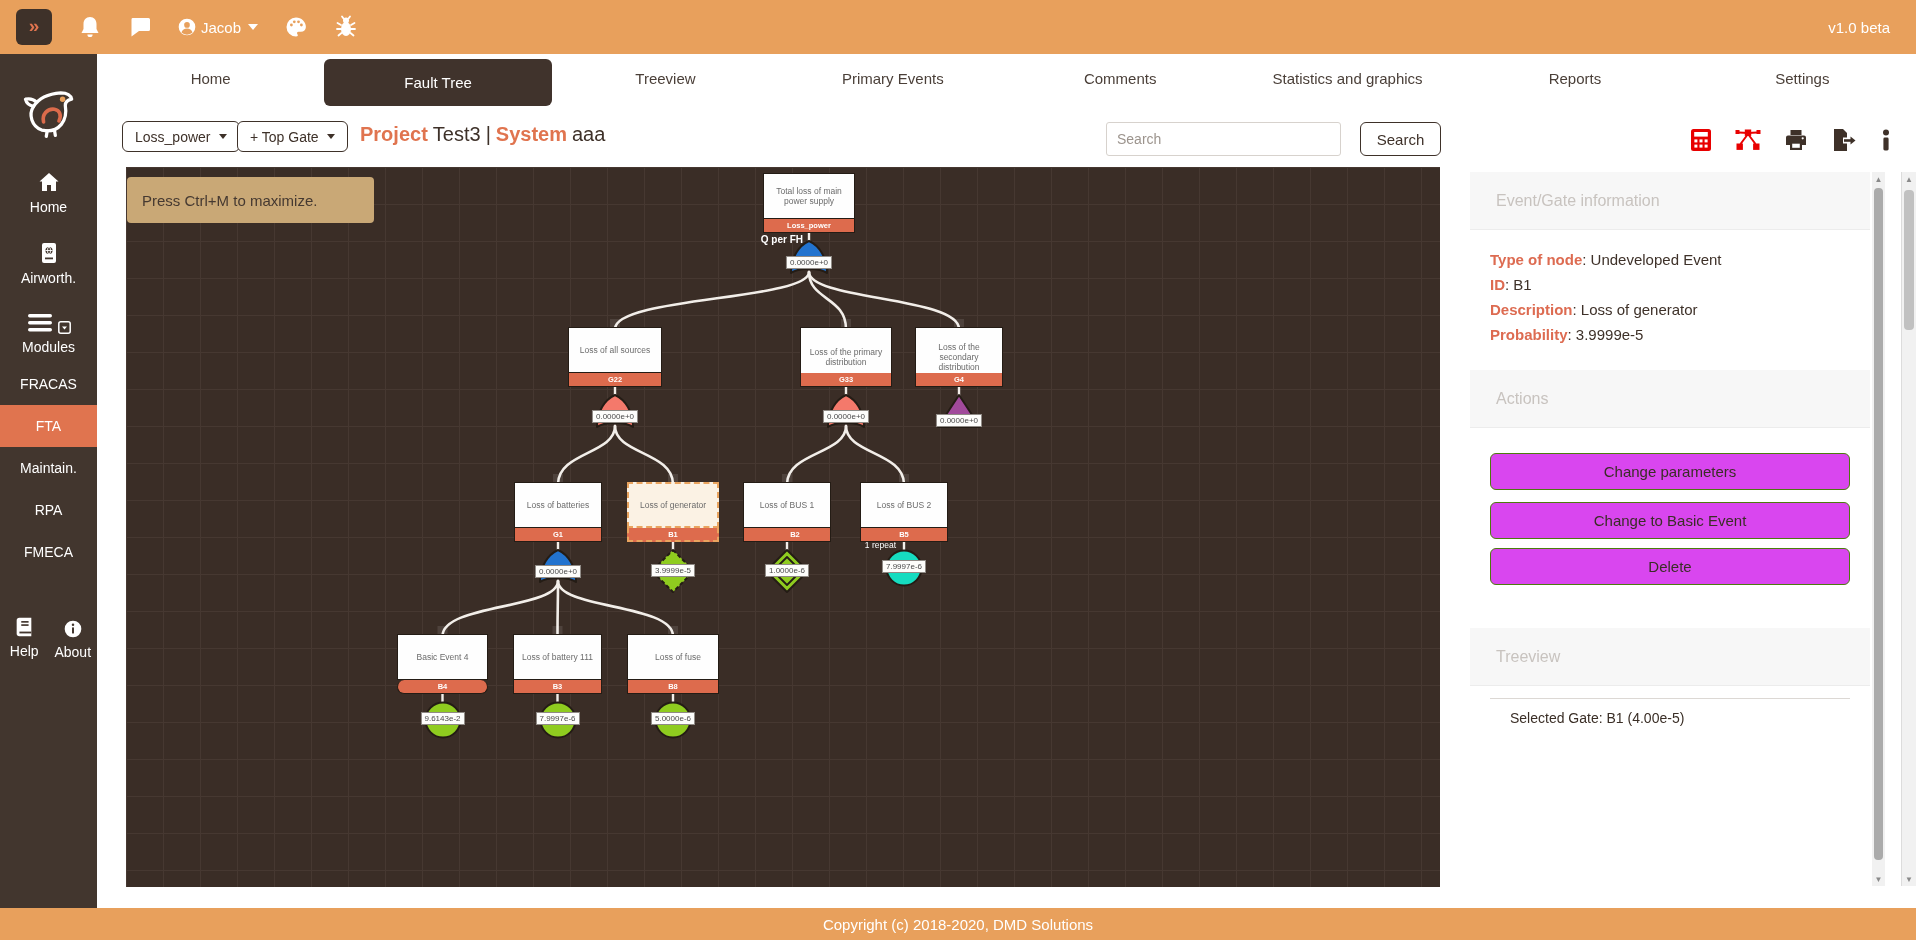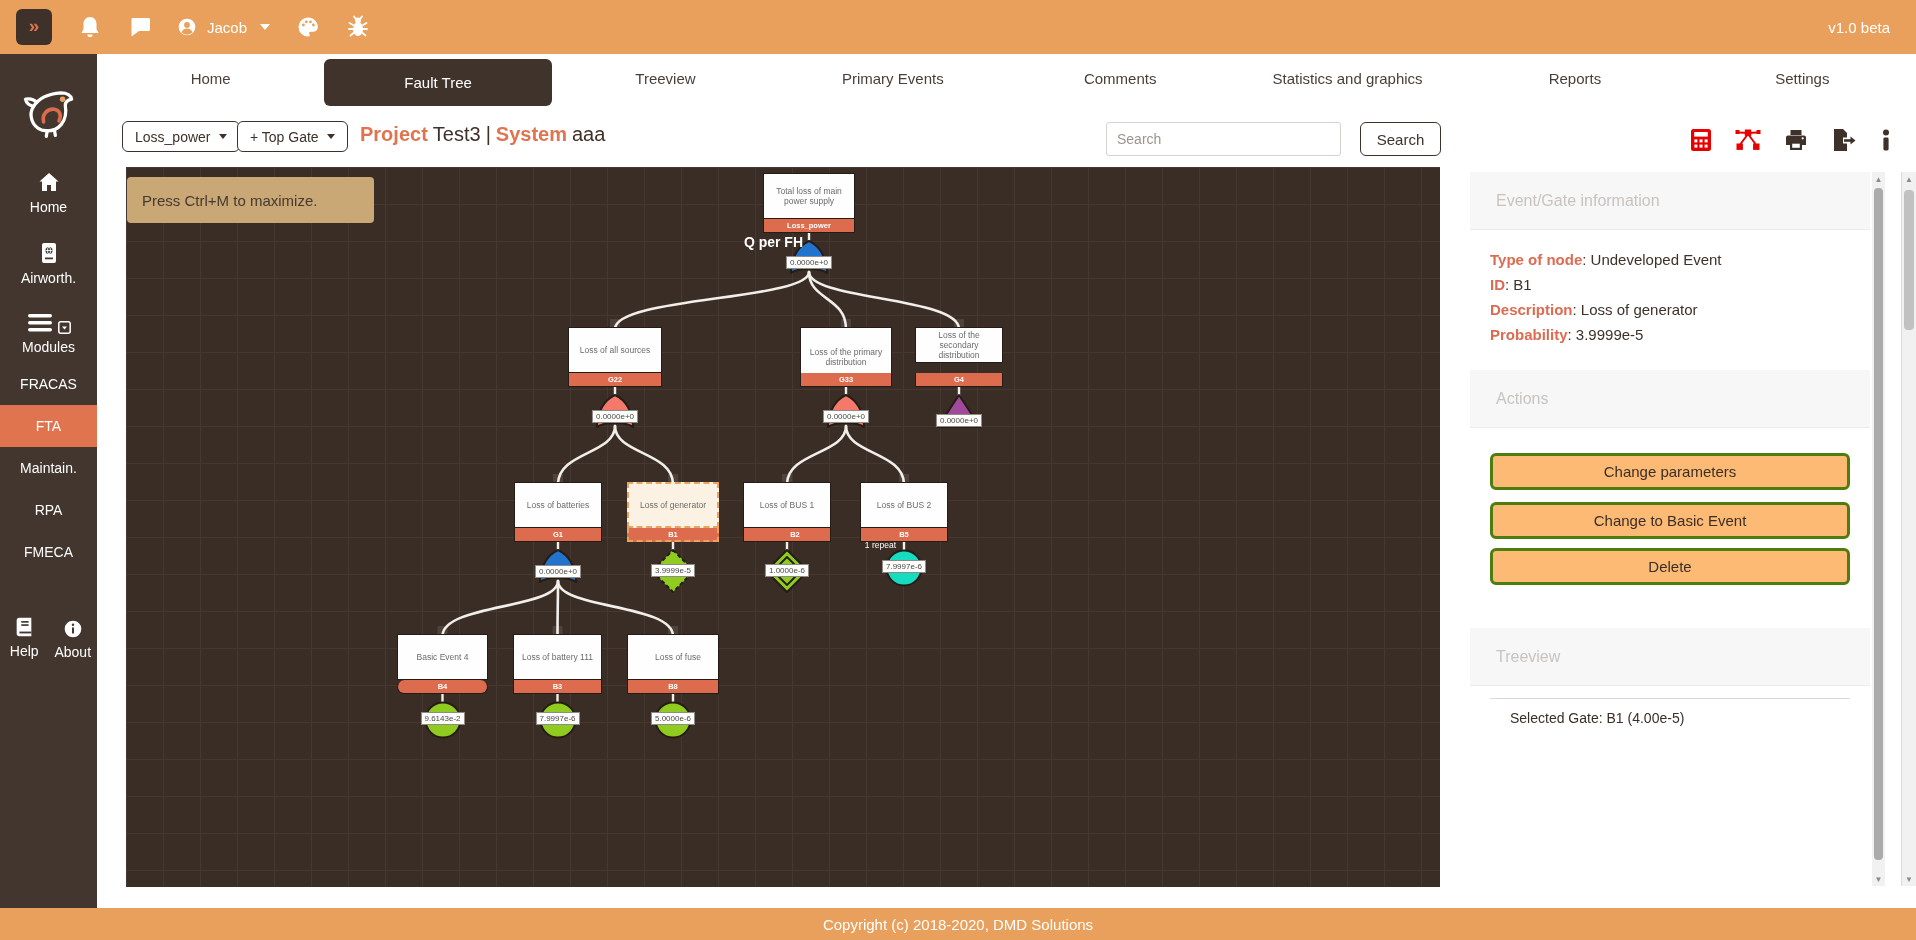--- a/index.html
+++ b/index.html
@@ -7,21 +7,21 @@
   .app{position:relative;width:1916px;height:940px;overflow:hidden;
        font-family:"Liberation Sans","DejaVu Sans",sans-serif;background:#fff;color:#3E3129;}
 
   
   .topbar{position:absolute;left:0;top:0;width:1916px;height:54px;background:#E8A05C;
           display:flex;align-items:center;z-index:20;}
   .collapse-btn{width:36px;height:36px;margin-left:16px;border:none;border-radius:6px;
           background:#3E3129;color:#E0744F;font-size:19px;font-weight:bold;cursor:pointer;
           display:flex;align-items:center;justify-content:center;padding-bottom:3px;}
   .tb-icon{margin-left:26px;display:flex;align-items:center;cursor:pointer;}
-  .tb-user{margin-left:24px;display:flex;align-items:center;gap:10px;color:#fff;font-size:15px;cursor:pointer;}
+  .tb-user{margin-left:24px;display:flex;align-items:center;gap:4px;color:#fff;font-size:15px;cursor:pointer;}
   .caret-down{width:0;height:0;border-left:5px solid transparent;border-right:5px solid transparent;
           border-top:6px solid #fff;margin-left:3px;}
   .tb-version{position:absolute;right:26px;top:0;height:54px;display:flex;align-items:center;
           color:#fff;font-size:15px;}
 
   
   .sidebar{position:absolute;left:0;top:54px;width:97px;height:854px;background:#42362E;z-index:10;
            display:flex;flex-direction:column;align-items:center;color:#fff;}
   .logo{margin-top:28px;}
   .side-item{margin-top:26px;display:flex;flex-direction:column;align-items:center;gap:5px;
@@ -77,30 +77,30 @@
       color:#6B6B6B;padding:2px;z-index:2;cursor:pointer;}
   .node-box.selected{border:2px dashed #E9A45F;background:#FBF2E4;}
   .node-band{position:absolute;background:#DD6B4D;border:1px solid #241C15;border-top:none;color:#fff;
       font-size:7.5px;font-weight:bold;display:flex;align-items:center;justify-content:center;
       z-index:2;cursor:pointer;}
   .node-band.selected{border:2px dashed #E9A45F;border-top:none;}
   .gate-svg{position:absolute;z-index:3;overflow:visible;cursor:pointer;}
   .gate-value{position:absolute;transform:translateX(-50%);background:#FDFDFB;border:1px solid #8F8A85;
       color:#4A4A4A;font-size:8px;line-height:11px;padding:0 3px;white-space:nowrap;z-index:4;}
   .gate-note{position:absolute;color:#fff;font-size:8.5px;text-align:right;z-index:3;}
-  .q-label{position:absolute;color:#fff;font-size:14px;font-weight:bold;text-align:right;z-index:3;}
+  .q-label{position:absolute;color:#fff;font-size:10px;font-weight:bold;text-align:right;z-index:3;}
 
   
   .panel{position:absolute;left:1470px;top:167px;width:400px;height:720px;background:#fff;}
   .panel-band{position:absolute;left:0;width:100%;height:58px;background:#F7F7F7;
       border-bottom:1px solid #ECECEC;color:#C8C3BF;font-size:16px;display:flex;align-items:center;
       padding-left:26px;}
   .info-block{position:absolute;left:20px;top:80px;font-size:15px;line-height:25px;color:#3E3129;}
   .info-label{color:#DD6B51;font-weight:bold;}
-  .panel-btn{position:absolute;left:20px;width:360px;height:37px;background:#fdba74;border:3px solid #4d7c0f;
+  .panel-btn{position:absolute;left:20px;width:360px;height:37px;background:#d946ef;border:1px solid #4d7c0f;
       border-radius:6px;font-size:15px;color:#3A2E26;cursor:pointer;font-family:inherit;}
   .tv-rule{position:absolute;left:20px;top:531px;width:360px;border-top:1px solid #DCD8D4;}
   .tv-selected{position:absolute;left:40px;top:543px;font-size:14px;color:#3A2E26;}
 
   
   .scrollbar{position:absolute;top:172px;height:714px;background:#F1F1F1;z-index:6;}
   .sb-panel{left:1872px;width:13px;}
   .sb-page{left:1901px;width:15px;border-left:1px solid #DCDCDC;}
   .sb-arrow{position:absolute;left:0;width:100%;height:14px;color:#8A8A8A;font-size:8px;
       display:flex;align-items:center;justify-content:center;cursor:pointer;}
@@ -359,21 +359,21 @@
         <svg class="gate-svg" width="42" height="36" style="left: 468px; top: 226px;">
           <path d="M21,2 C11,6.5 3,18 3,34 C9.5,28.5 32.5,28.5 39,34 C39,18 31,6.5 21,2 Z" fill="#F4796B" stroke="#241C15" stroke-width="2" stroke-linejoin="round"></path>
         </svg>
         <div class="gate-value" style="left: 489px; top: 243px;">0.0000e+0</div>
         <div class="node-box" style="left: 674px; top: 160px; width: 92px; height: 60px;">Loss of the primary distribution</div>
         <div class="node-band" style="left: 674px; top: 206px; width: 92px; height: 14px;">G33</div>
         <svg class="gate-svg" width="42" height="36" style="left: 699px; top: 226px;">
           <path d="M21,2 C11,6.5 3,18 3,34 C9.5,28.5 32.5,28.5 39,34 C39,18 31,6.5 21,2 Z" fill="#F4796B" stroke="#241C15" stroke-width="2" stroke-linejoin="round"></path>
         </svg>
         <div class="gate-value" style="left: 720px; top: 243px;">0.0000e+0</div>
-        <div class="node-box" style="left: 789px; top: 160px; width: 88px; height: 36px;">Loss of the secondary distribution</div>
+        <div class="node-box" style="left: 789px; top: 160px; width: 88px; height: 60px;">Loss of the secondary distribution</div>
         <div class="node-band" style="left: 789px; top: 206px; width: 88px; height: 14px;">G4</div>
         <svg class="gate-svg" width="46" height="36" style="left: 810px; top: 226px;">
           <path d="M23,2 L44,34 L2,34 Z" fill="#A14A9B" stroke="#241C15" stroke-width="2" stroke-linejoin="round"></path>
         </svg>
         <div class="gate-value" style="left: 833px; top: 247px;">0.0000e+0</div>
         <div class="node-box" style="left: 388px; top: 315px; width: 88px; height: 46px;">Loss of batteries</div>
         <div class="node-band" style="left: 388px; top: 361px; width: 88px; height: 14px;">G1</div>
         <svg class="gate-svg" width="42" height="36" style="left: 411px; top: 381px;">
           <path d="M21,2 C11,6.5 3,18 3,34 C9.5,28.5 32.5,28.5 39,34 C39,18 31,6.5 21,2 Z" fill="#2273CE" stroke="#241C15" stroke-width="2" stroke-linejoin="round"></path>
         </svg>

